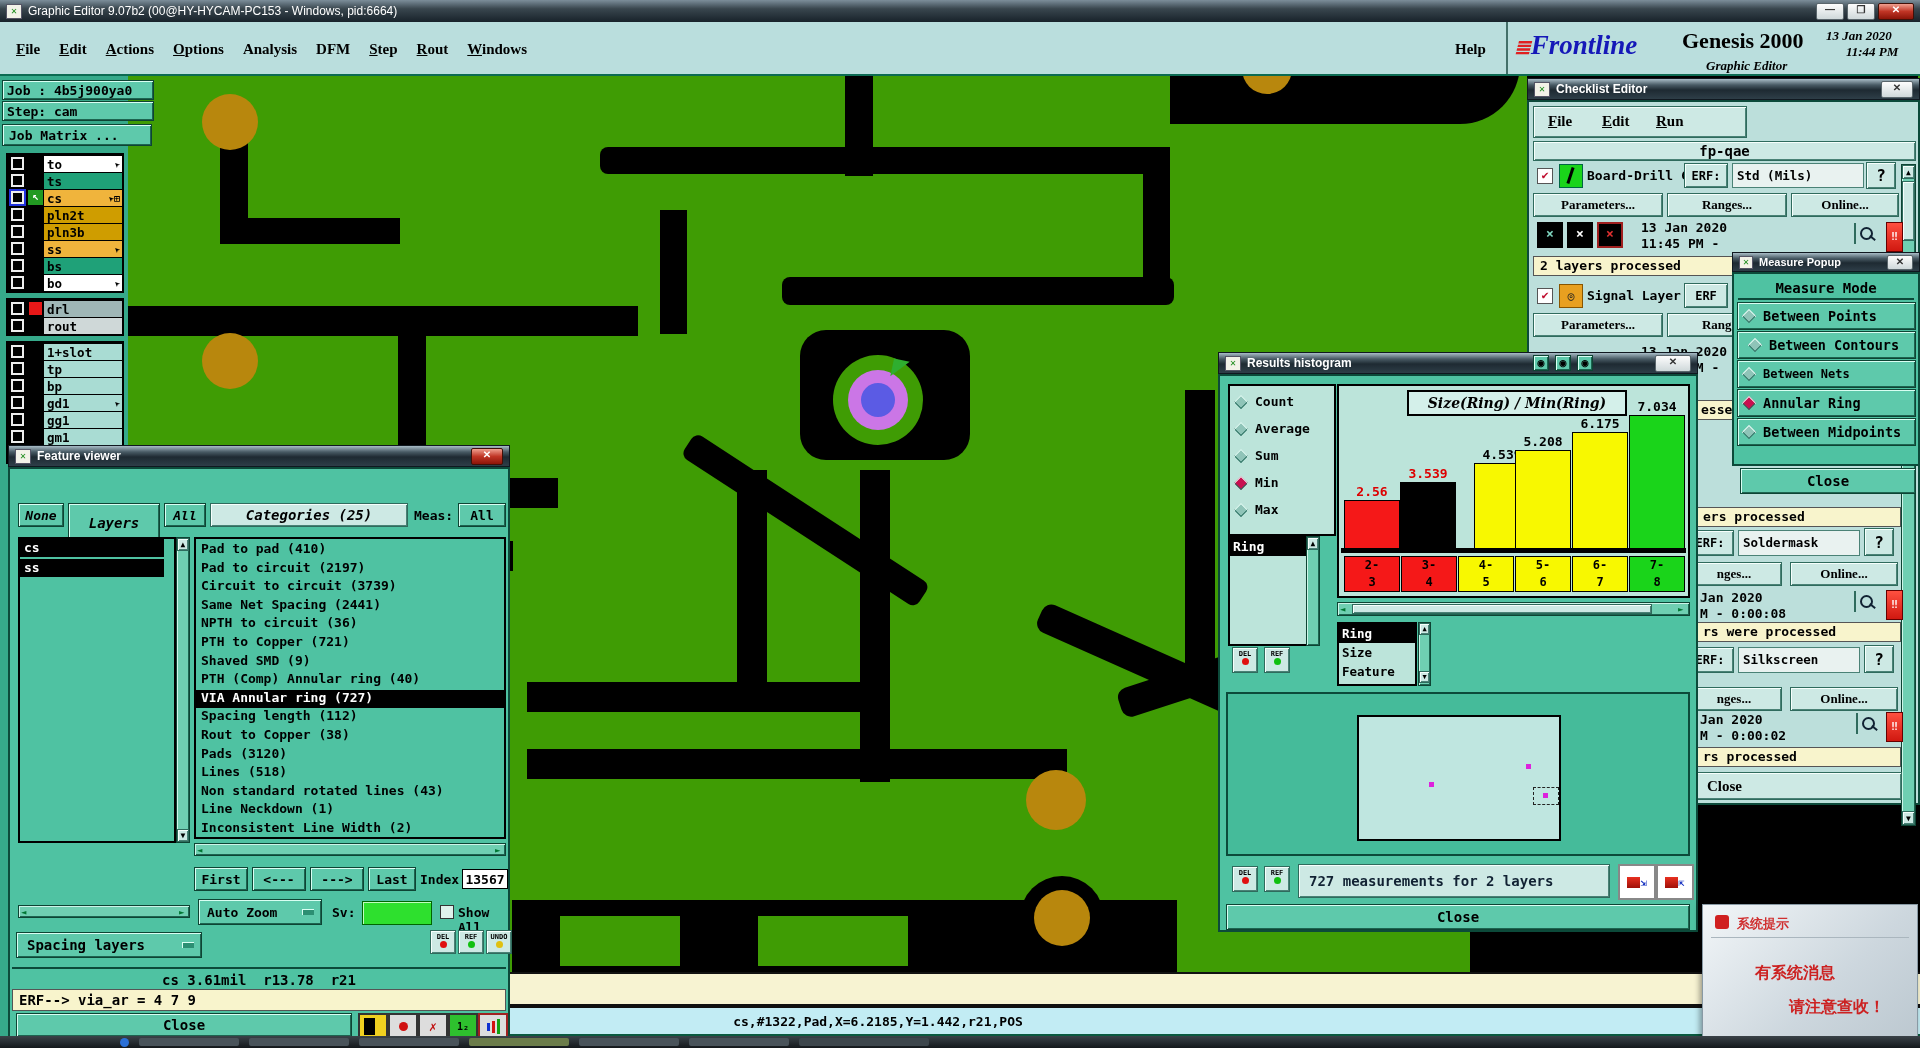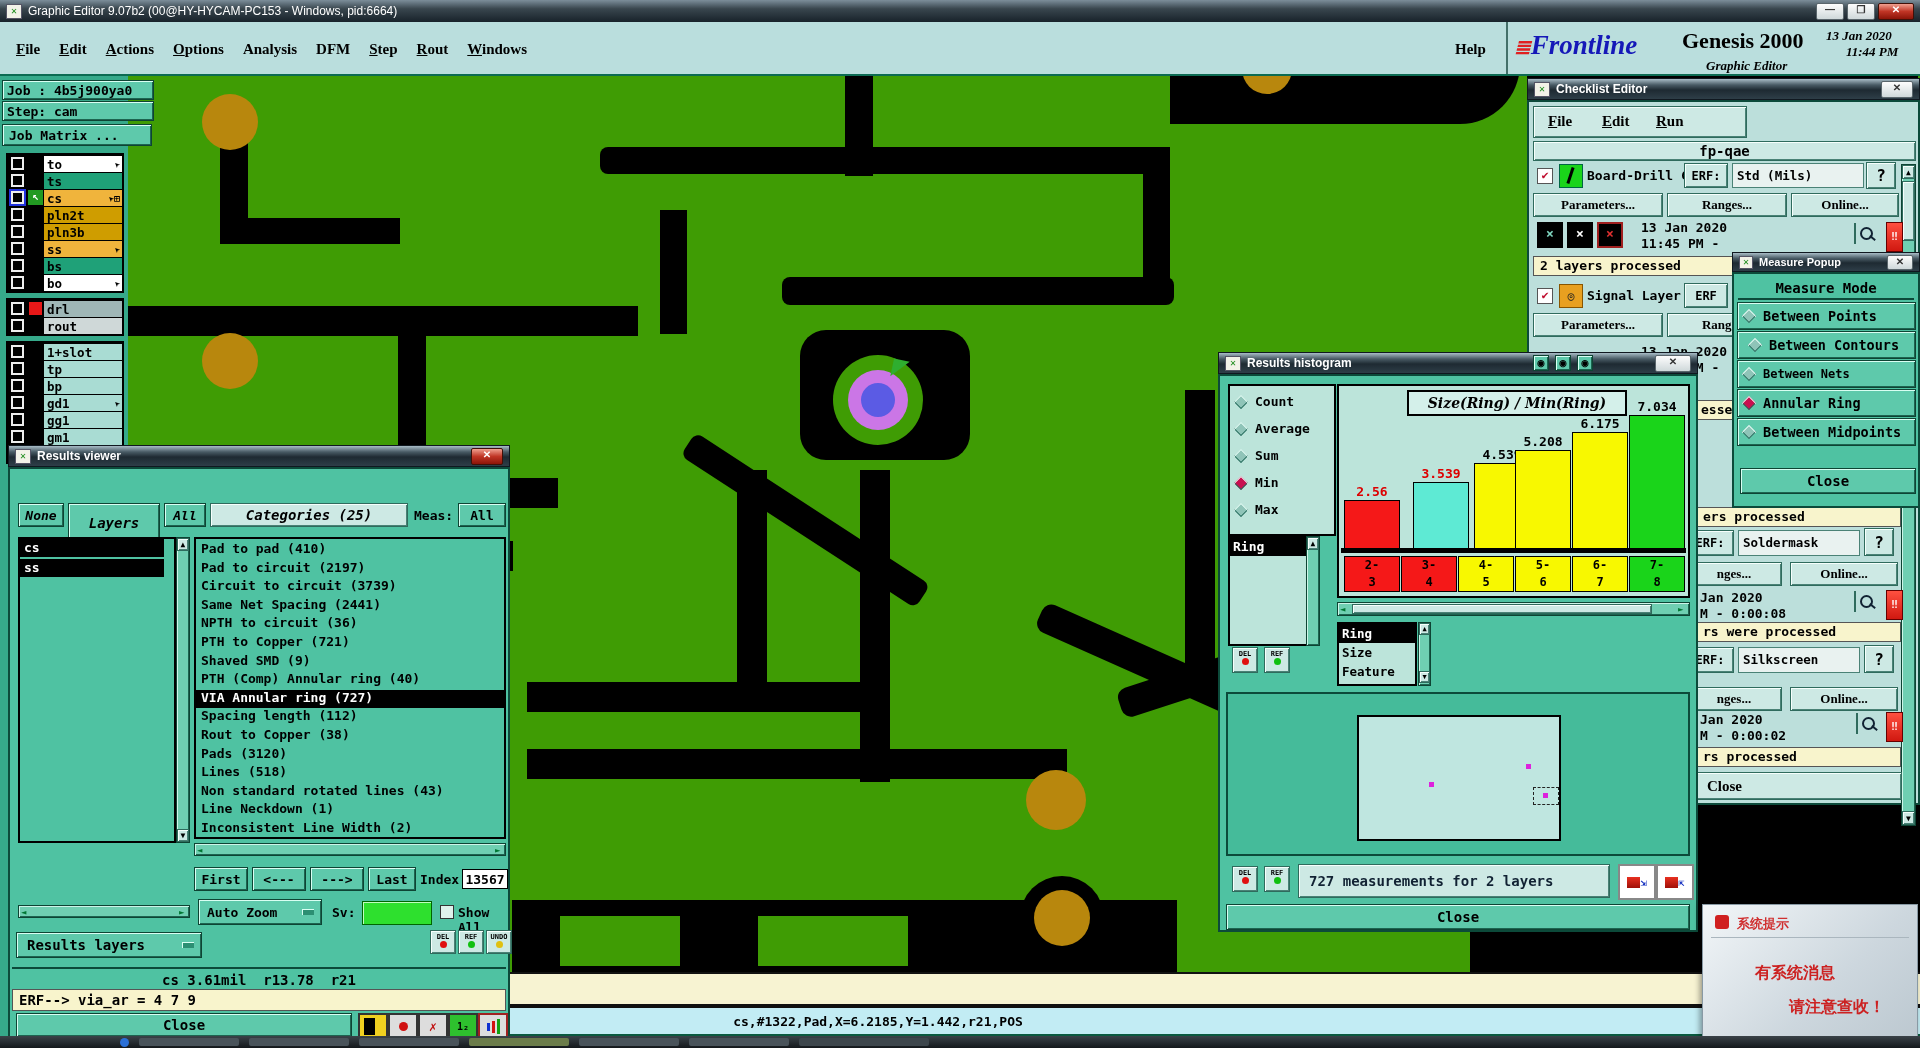--- a/index.html
+++ b/index.html
@@ -402,21 +402,21 @@
       </div>
       <span class="abs pb minibtn" style="left:12px;top:271px;width:26px;height:26px;"><span>DEL</span><br><span class="dot" style="background:#e01010;"></span></span>
       <span class="abs pb minibtn" style="left:44px;top:271px;width:26px;height:26px;"><span>REF</span><br><span class="dot" style="background:#10c010;"></span></span>
 
       <div class="abs" style="left:117px;top:8px;width:353px;height:214px;background:#bce4da;border:2px solid #000;box-sizing:border-box;">
         <div class="abs cen" style="left:68px;top:4px;width:216px;height:22px;background:#d4f0ea;border:2px solid #000;font:bold italic 14px 'DejaVu Serif',serif;">Size(Ring) / Min(Ring)</div>
         <div id="hist-bars" class="abs" style="left:5px;top:0;width:342px;height:163px;">
             <div class="hbar" style="left: 0px; width: 56px; height: 49px; background: rgb(245, 24, 24);">
               <div class="hbar-label" style="color: rgb(221, 0, 0);">2.56</div>
             </div>
-            <div class="hbar" style="left: 69px; width: 56px; height: 67px; background: #5eead4; text-decoration: underline;">
+            <div class="hbar" style="left: 56px; width: 56px; height: 67px; background: #000000; text-decoration: underline;">
               <div class="hbar-label" style="color: rgb(221, 0, 0);">3.539</div>
             </div>
             <div class="hbar" style="left: 130px; width: 56px; height: 86px; background: rgb(248, 248, 0);">
               <div class="hbar-label" style="color: rgb(0, 0, 0);">4.539</div>
             </div>
             <div class="hbar" style="left: 171px; width: 56px; height: 99px; background: rgb(248, 248, 0);">
               <div class="hbar-label" style="color: rgb(0, 0, 0);">5.208</div>
             </div>
             <div class="hbar" style="left: 228px; width: 56px; height: 117px; background: rgb(248, 248, 0);">
               <div class="hbar-label" style="color: rgb(0, 0, 0);">6.175</div>
@@ -473,21 +473,21 @@
       <div class="abs tb mono cen" style="left:6px;top:528px;width:464px;height:26px;font-size:14px;">Close</div>
     </div>
   </div>
 
   <div class="abs" style="left:1732px;top:252px;width:188px;height:256px;z-index:30;">
     <div class="wt" style="left:0;top:0;width:188px;height:20px;font-size:11px;">
       <span class="wicon" style="width:12px;height:11px;line-height:10px;">✕</span>
       <span>Measure Popup</span>
       <span class="wxp" style="width:24px;height:13px;line-height:12px;">✕</span>
     </div>
-    <div class="abs" style="left:0;top:20px;width:188px;height:236px;background:#4fc2a2;border:2px solid #0c4a3a;box-sizing:border-box;">
+    <div class="abs" style="left:0;top:20px;width:188px;height:194px;background:#4fc2a2;border:2px solid #0c4a3a;box-sizing:border-box;">
       <div class="abs mono cen" style="left:4px;top:4px;width:176px;height:20px;font-size:14px;border-bottom:2px solid #0c4a3a;">Measure Mode</div>
       <div class="abs tb" style="left:3px;top:28px;width:179px;height:28px;display:flex;align-items:center;padding-left:6px;">
         <span class="dmd"></span>
           <span class="mono" style="font-size:13.5px;">Between Points</span>
         </div>
       <div class="abs tb" style="left:3px;top:57px;width:179px;height:28px;display:flex;align-items:center;padding-left:12px;">
         <span class="dmd"></span>
           <span class="mono" style="font-size:13.5px;">Between Contours</span>
         </div>
       <div class="abs tb" style="left:3px;top:86px;width:179px;height:28px;display:flex;align-items:center;padding-left:6px;">
@@ -502,21 +502,21 @@
         <span class="dmd"></span>
           <span class="mono" style="font-size:13.5px;">Between Midpoints</span>
         </div>
       <div class="abs tb mono cen" style="left:6px;top:194px;width:176px;height:26px;font-size:14px;">Close</div>
     </div>
   </div>
 
   <div class="abs" style="left:8px;top:445px;width:502px;height:595px;z-index:30;">
     <div class="wt" style="left:0;top:0;width:502px;height:22px;">
       <span class="wicon">✕</span>
-      <span>Results viewer</span>
+      <span>Feature viewer</span>
       <span class="wx">✕</span>
     </div>
     <div class="abs" style="left:0;top:22px;width:502px;height:573px;background:#4fc2a2;border:2px solid #0c4a3a;box-sizing:border-box;">
       <span class="abs tb cen" style="left:8px;top:34px;width:46px;height:24px;font:bold italic 13px 'DejaVu Sans Mono',monospace;">None</span>
       <span class="abs tb cen" style="left:58px;top:34px;width:92px;height:39px;font:bold italic 14px 'DejaVu Sans Mono',monospace;">Layers</span>
       <span class="abs tb cen" style="left:154px;top:34px;width:42px;height:24px;font:bold italic 13px 'DejaVu Sans Mono',monospace;">All</span>
       <span class="abs pb cen" style="left:200px;top:34px;width:198px;height:24px;font:bold italic 14px 'DejaVu Sans Mono',monospace;">Categories (25)</span>
       <span class="abs mono" style="left:404px;top:39px;font-size:13px;">Meas:</span>
       <span class="abs tb cen" style="left:448px;top:34px;width:48px;height:24px;font-size:13px;font-weight:bold;">All</span>
 
@@ -563,21 +563,21 @@
       <span class="abs mono" style="left:410px;top:403px;font-size:13px;">Index:</span>
       <span class="abs mono" style="left:452px;top:400px;width:46px;height:20px;background:#fff;border:1px solid #000;line-height:19px;text-align:center;font-size:13px;box-sizing:border-box;">13567</span>
 
       <span class="abs tb mono" style="left:188px;top:430px;width:124px;height:26px;line-height:25px;padding-left:8px;font-size:13px;">Auto Zoom</span>
       <span class="abs" style="left:292px;top:440px;width:12px;height:6px;background:#2c8f73;box-shadow:inset 1px 1px 0 #d9fff3;"></span>
       <span class="abs mono" style="left:322px;top:436px;font-size:13px;">Sv:</span>
       <span class="abs" style="left:352px;top:432px;width:68px;height:22px;background:#2ee02e;border:1px solid #060;box-shadow:inset 1px 1px 0 #bfffbf;"></span>
       <span class="abs" style="left:430px;top:436px;width:12px;height:12px;background:#dff2ec;border:1px solid #333;"></span>
       <span class="abs mono" style="left:448px;top:436px;font-size:13px;">Show All</span>
 
-      <span class="abs tb mono" style="left:6px;top:463px;width:186px;height:26px;line-height:25px;padding-left:10px;font-size:14px;">Results layers</span>
+      <span class="abs tb mono" style="left:6px;top:463px;width:186px;height:26px;line-height:25px;padding-left:10px;font-size:14px;">Spacing layers</span>
       <span class="abs" style="left:172px;top:473px;width:12px;height:6px;background:#2c8f73;box-shadow:inset 1px 1px 0 #d9fff3;"></span>
       <span class="abs pb minibtn" style="left:420px;top:461px;width:26px;height:24px;"><span>DEL</span><br><span class="dot" style="background:#e01010;"></span></span>
       <span class="abs pb minibtn" style="left:448px;top:461px;width:26px;height:24px;"><span>REF</span><br><span class="dot" style="background:#10c010;"></span></span>
       <span class="abs pb minibtn" style="left:476px;top:461px;width:26px;height:24px;"><span>UNDO</span><br><span class="dot" style="background:#e0c010;"></span></span>
 
       <div class="abs mono cen" style="left:2px;top:498px;width:494px;height:22px;background:#4fc2a2;border-top:2px solid #0c4a3a;border-bottom:2px solid #0c4a3a;font-size:14px;white-space:pre;">cs 3.61mil  r13.78  r21</div>
       <div class="abs ybar mono" style="left:2px;top:520px;width:494px;height:22px;line-height:20px;padding-left:6px;font-size:14px;">ERF--&gt; via_ar = 4 7 9</div>
 
       <span class="abs tb mono cen" style="left:6px;top:544px;width:336px;height:24px;font-size:14px;">Close</span>
       <span class="abs cen" style="left:348px;top:544px;width:26px;height:23px;background:#f0d020;border:2px solid #333;">

